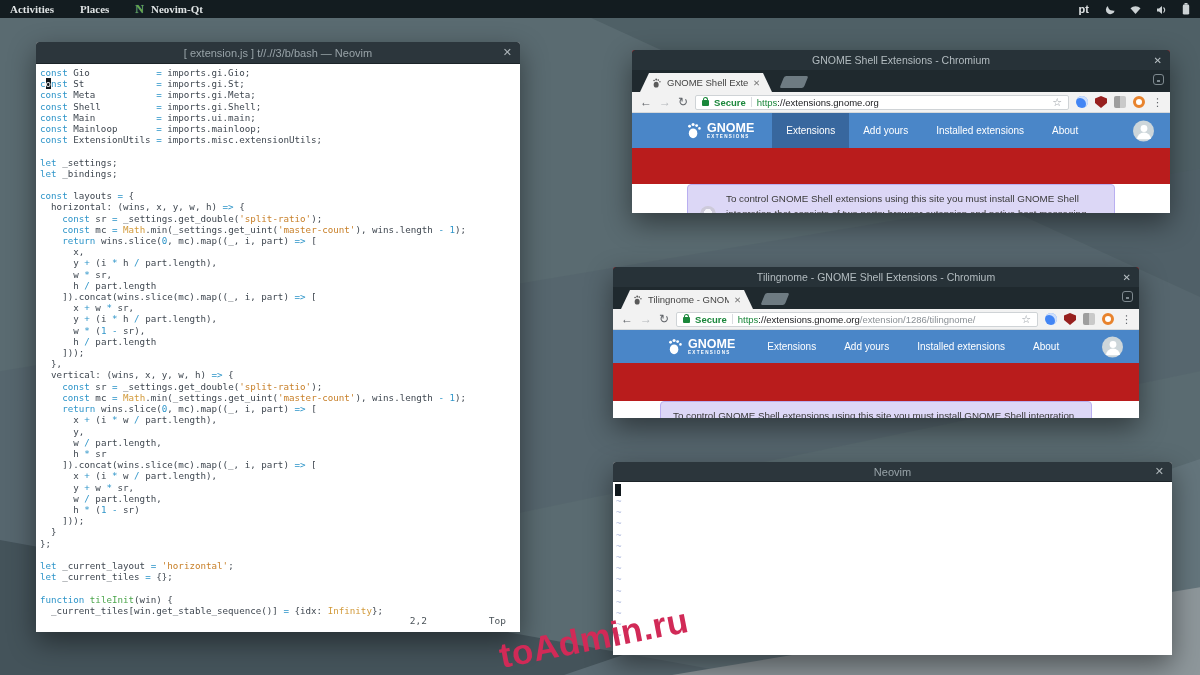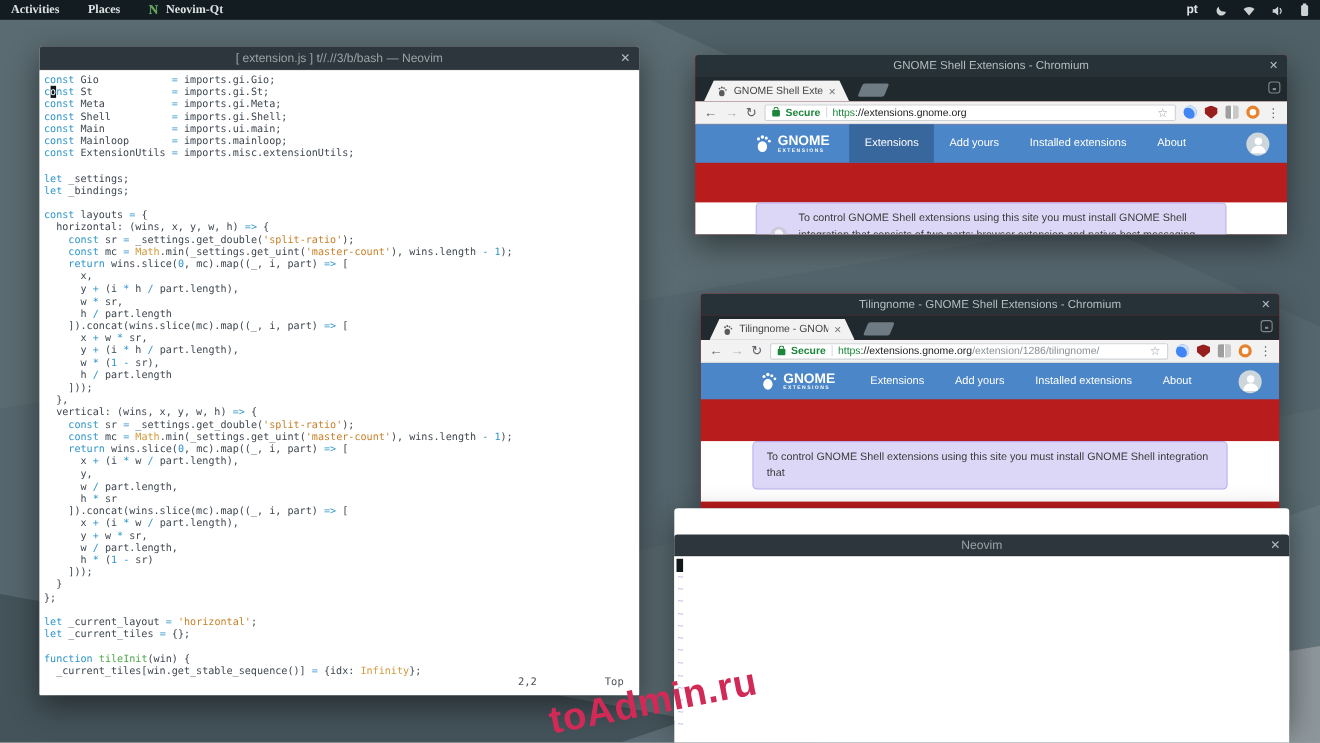--- a/index.html
+++ b/index.html
@@ -25,21 +25,21 @@
 
   
   .win { position:absolute; box-shadow:0 10px 28px rgba(0,0,0,.45); border-radius:3px 3px 0 0; }
   .titlebar { height:22px; background:#2c363c; border-bottom:1px solid #1c2428; border-radius:3px 3px 0 0;
               display:flex; align-items:center; justify-content:center; position:relative;
               color:#98a3a8; font-size:11px; }
   .titlebar .close { position:absolute; right:8px; top:0; bottom:0; display:flex; align-items:center;
                      color:#aeb6ba; font-size:11px; cursor:default; }
 
   
-  .nvim-main { left:36px; top:42px; width:545px; height:590px; background:#fff; z-index:10; }
+  .nvim-main { left:36px; top:42px; width:484px; height:590px; background:#fff; z-index:10; }
   .nvim-body { position:relative; height:567px; background:#fff; overflow:hidden; }
   .code { position:relative; padding:3px 0 0 4px; font-family:"DejaVu Sans Mono",monospace;
           font-size:9.2px; line-height:11.2px; white-space:pre; color:#3f4750; }
   .code .kw  { color:#2e95c9; }
   .code .op  { color:#2e95c9; }
   .code .num { color:#2e95c9; }
   .code .str { color:#c8802a; }
   .code .bi  { color:#d29a3a; }
   .code .fn  { color:#4ca64c; }
   .cursor-block { position:absolute; width:5.6px; height:11px; background:#10181c; color:#fff; z-index:2;
@@ -104,28 +104,28 @@
   .site-body { background:#fff; height:100%; }
   .notice { margin:0 auto; border:1px solid #b9aff0; background:#dcd7f6; border-radius:4px;
             display:flex; align-items:center; gap:10px; padding:6px 12px; font-size:9.8px; color:#3a3a3a;
             line-height:1.55; }
   .notice-icon { width:16px; height:16px; border-radius:50%; flex:none;
                  background:radial-gradient(circle at 50% 40%,#f5f4fa 30%,#cdcada 31%,#cdcada 60%,#dddbe8 61%); }
 
   #cw1 { left:632px; top:50px; width:538px; height:163px; z-index:11; overflow:hidden; }
   #cw1 .site-body { height:65px; }
   #cw1 .notice { margin-top:36px; width:428px; }
-  #cw2 { left:637px; top:267px; width:526px; height:195px; z-index:12; overflow:hidden; }
+  #cw2 { left:613px; top:267px; width:526px; height:151px; z-index:12; overflow:hidden; }
   #cw2 .site-header { height:33px; }
   #cw2 .site-body { height:55px; }
   #cw2 .notice { margin-top:38px; width:432px; justify-content:center; }
 
   
   .nvim-small { left:613px; top:462px; width:559px; height:193px; background:#fff; z-index:13; }
-  .nvim-small .titlebar { height:20px;margin-top:24px; }
+  .nvim-small .titlebar { height:20px; }
   .ns-body { position:relative; height:172px; background:#fff; overflow:hidden;
              font-family:"DejaVu Sans Mono",monospace; font-size:9.2px; line-height:11.2px; }
   .ns-cursor { position:absolute; left:2px; top:2px; width:6px; height:11.5px; background:#10181c; }
   .tildes { position:absolute; left:3px; top:13px; color:#aeb9dc; }
   .tildes div { height:11.2px; }
   .nvim-small .ruler { right:88px; }
   .nvim-small .filepos { position:absolute; right:10px; }
 
   
   .watermark { position:absolute; left:498px; top:618px; z-index:50; color:#d12a57; font-size:35px;

